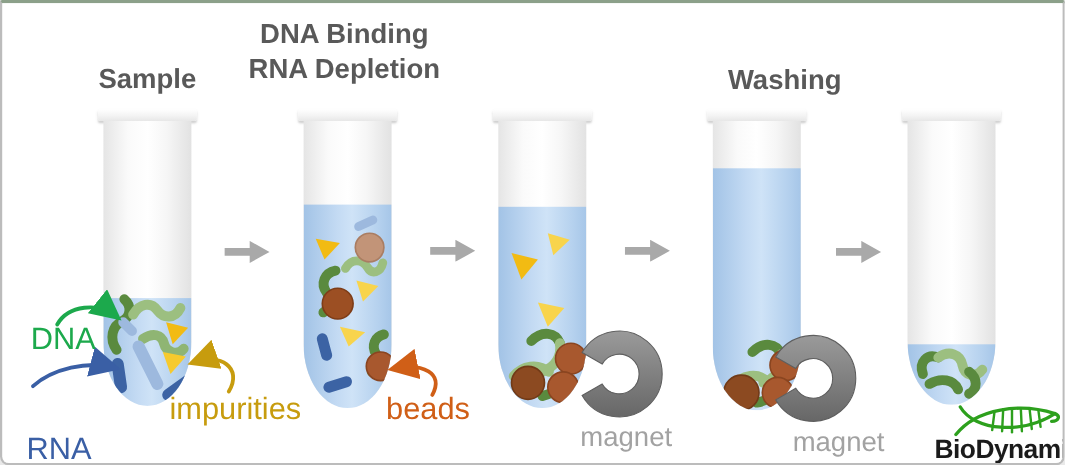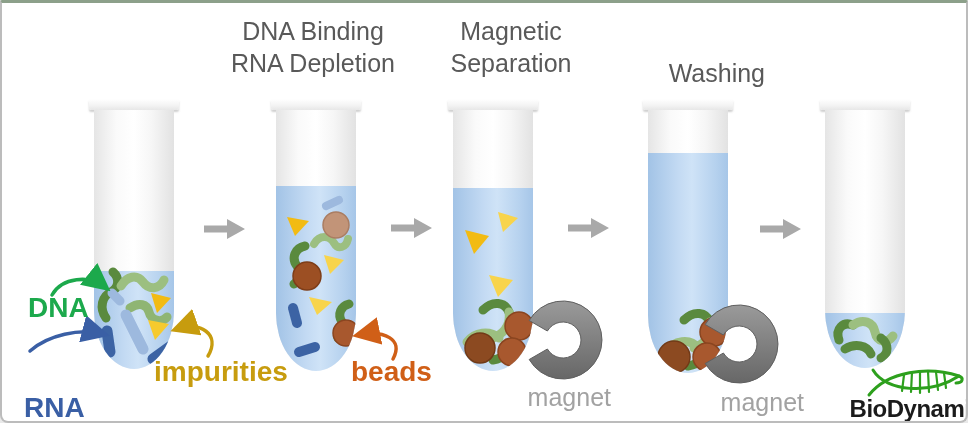--- a/index.html
+++ b/index.html
@@ -3,51 +3,51 @@
 <meta charset="utf-8">
 <style>
   html,body{margin:0;padding:0;background:#e9e9e9;}
   #canvas{
     position:relative; width:968px; height:423px; background:#ffffff;
     border-top:3px solid #8ca08a; border-left:2px solid #bcbcbc;
     border-right:2px solid #bcbcbc; border-bottom:2px solid #bcbcbc;
     border-radius:2px 2px 8px 8px; box-sizing:border-box; overflow:hidden;
     font-family:"Liberation Sans", sans-serif;
   }
-  .hdr{position:absolute; text-align:center; font-weight:400; font-size:25px;
+  .hdr{position:absolute; text-align:center; font-weight:700; font-size:25px;
        line-height:32px; color:#595959;}
   .tube-cap{position:absolute; top:96px; height:11px;
     background:linear-gradient(180deg,#ffffff 0%,#f4f4f4 55%,#e7e7e7 100%);
     border-radius:2px; box-shadow:0 2px 2px rgba(120,120,120,.35);}
   .tube-body{position:absolute; top:107px; overflow:hidden;
     background:linear-gradient(90deg,#e5e5e5 0%,#fafafa 28%,#ffffff 50%,#f6f6f6 72%,#e2e2e2 100%);
     border-radius:0 0 40px 40px / 0 0 58px 58px;}
   .liquid{position:absolute; left:0; right:0; bottom:0;
     background:linear-gradient(90deg,#a2c3e6 0%,#c3daf3 38%,#cfe3f7 55%,#b5d1ee 85%,#a6c6e8 100%);}
   .contents{position:absolute; left:0; top:0;}
   .flow-arrow{position:absolute;}
-  .ann-label{position:absolute; font-size:28px; line-height:30px; font-weight:700;text-align:center;}
+  .ann-label{position:absolute; font-size:28px; line-height:30px; font-weight:400;text-align:center;}
   .magnet-label{position:absolute; width:96px; text-align:right; font-size:25px;
     color:#a2a2a2; font-weight:400;}
   #overlay{position:absolute; left:0; top:0; pointer-events:none;}
   #logo-text{position:absolute; left:846px; top:392px; width:124px; text-align:center;
     font-size:24px; font-weight:700; color:#1b1b1b; letter-spacing:-0.5px;}
 </style>
 </head>
 <body>
 
 <div id="canvas">
 
+  <div class="hdr" style="left:52px; top:53px; width:160px;">
+    <div>Sample</div>
+    <div></div>
+  </div>
   <div class="hdr" style="left:221px; top:12px; width:180px;">
     <div>DNA Binding</div>
     <div>RNA Depletion</div>
-  </div>
-  <div class="hdr" style="left:419px; top:12px; width:180px;">
-    <div>Magnetic</div>
-    <div>Separation</div>
   </div>
   <div class="hdr" style="left:613px; top:54px; width:150px;text-align:right;">
     <div>Washing</div>
     <div></div>
   </div>
 
   <div class="tube-cap" style="left:87px; width:90px;"></div>
   <div class="tube-body" style="left:92px; width:80px; height:259px;">
     <div class="liquid" style="top:161px;"></div>
     <svg class="contents" width="80" height="259" viewBox="0 0 80 259">

